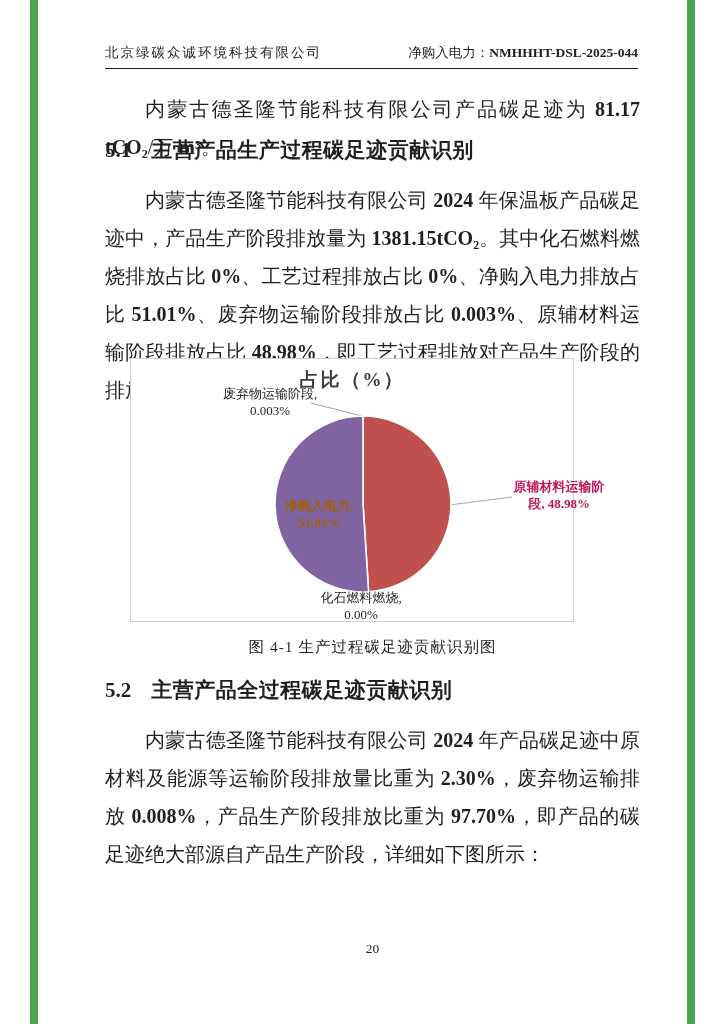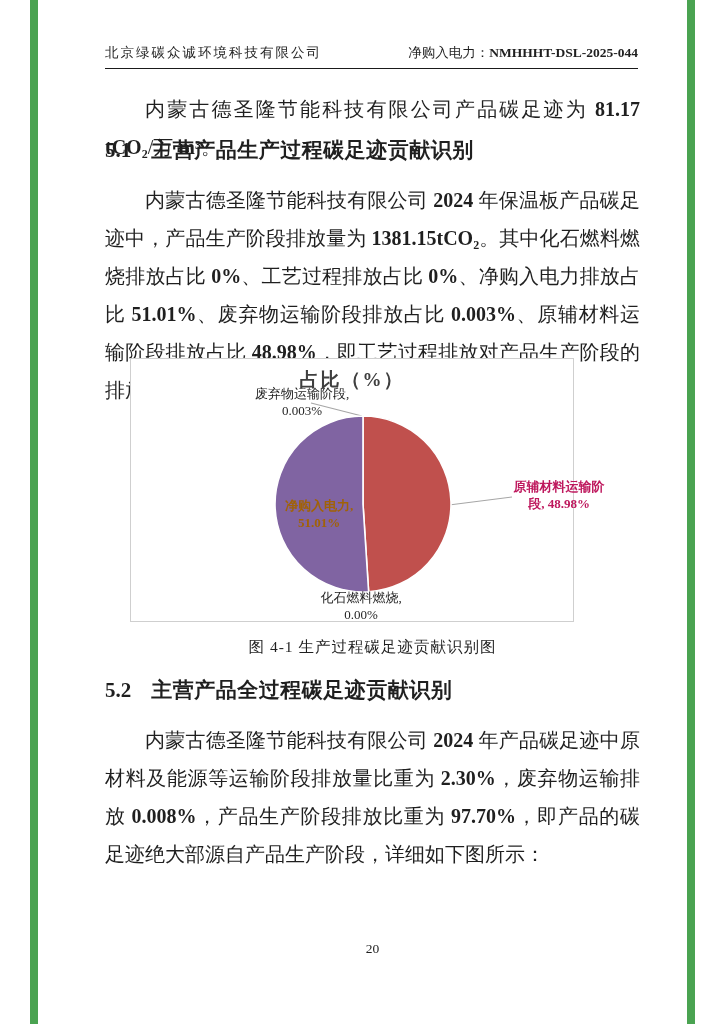--- a/index.html
+++ b/index.html
@@ -53,21 +53,21 @@
     position:absolute; left:0; top:8px; width:100%;
     text-align:center; font-size:19px; font-weight:bold; color:#3f3f3f;
     letter-spacing:2px;
   }
   .pie-svg { position:absolute; left:132px; top:45px; width:200px; height:200px; }
   .leader-svg { position:absolute; left:0; top:0; width:480px; height:264px; }
   .pie-label {
     position:absolute; font-size:13px; line-height:17px; text-align:center;
     font-family:"Liberation Serif","DejaVu Serif",serif;
   }
-  #label-waste    { left:88px;  top:26px;  width:102px;margin-left:32px; }
+  #label-waste    { left:88px;  top:26px;  width:102px; }
   #label-material { left:380px; top:119px; width:96px;  font-weight:bold; }
   #label-elec     { left:147px; top:138px; width:82px;  font-weight:bold; }
   #label-fossil   { left:180px; top:230px; width:100px; }
 
   .figure-caption {
     position:absolute; left:105px; top:637px; width:535px;
     text-align:center; font-size:15.5px; letter-spacing:1px;
   }
 
   .page-number {

